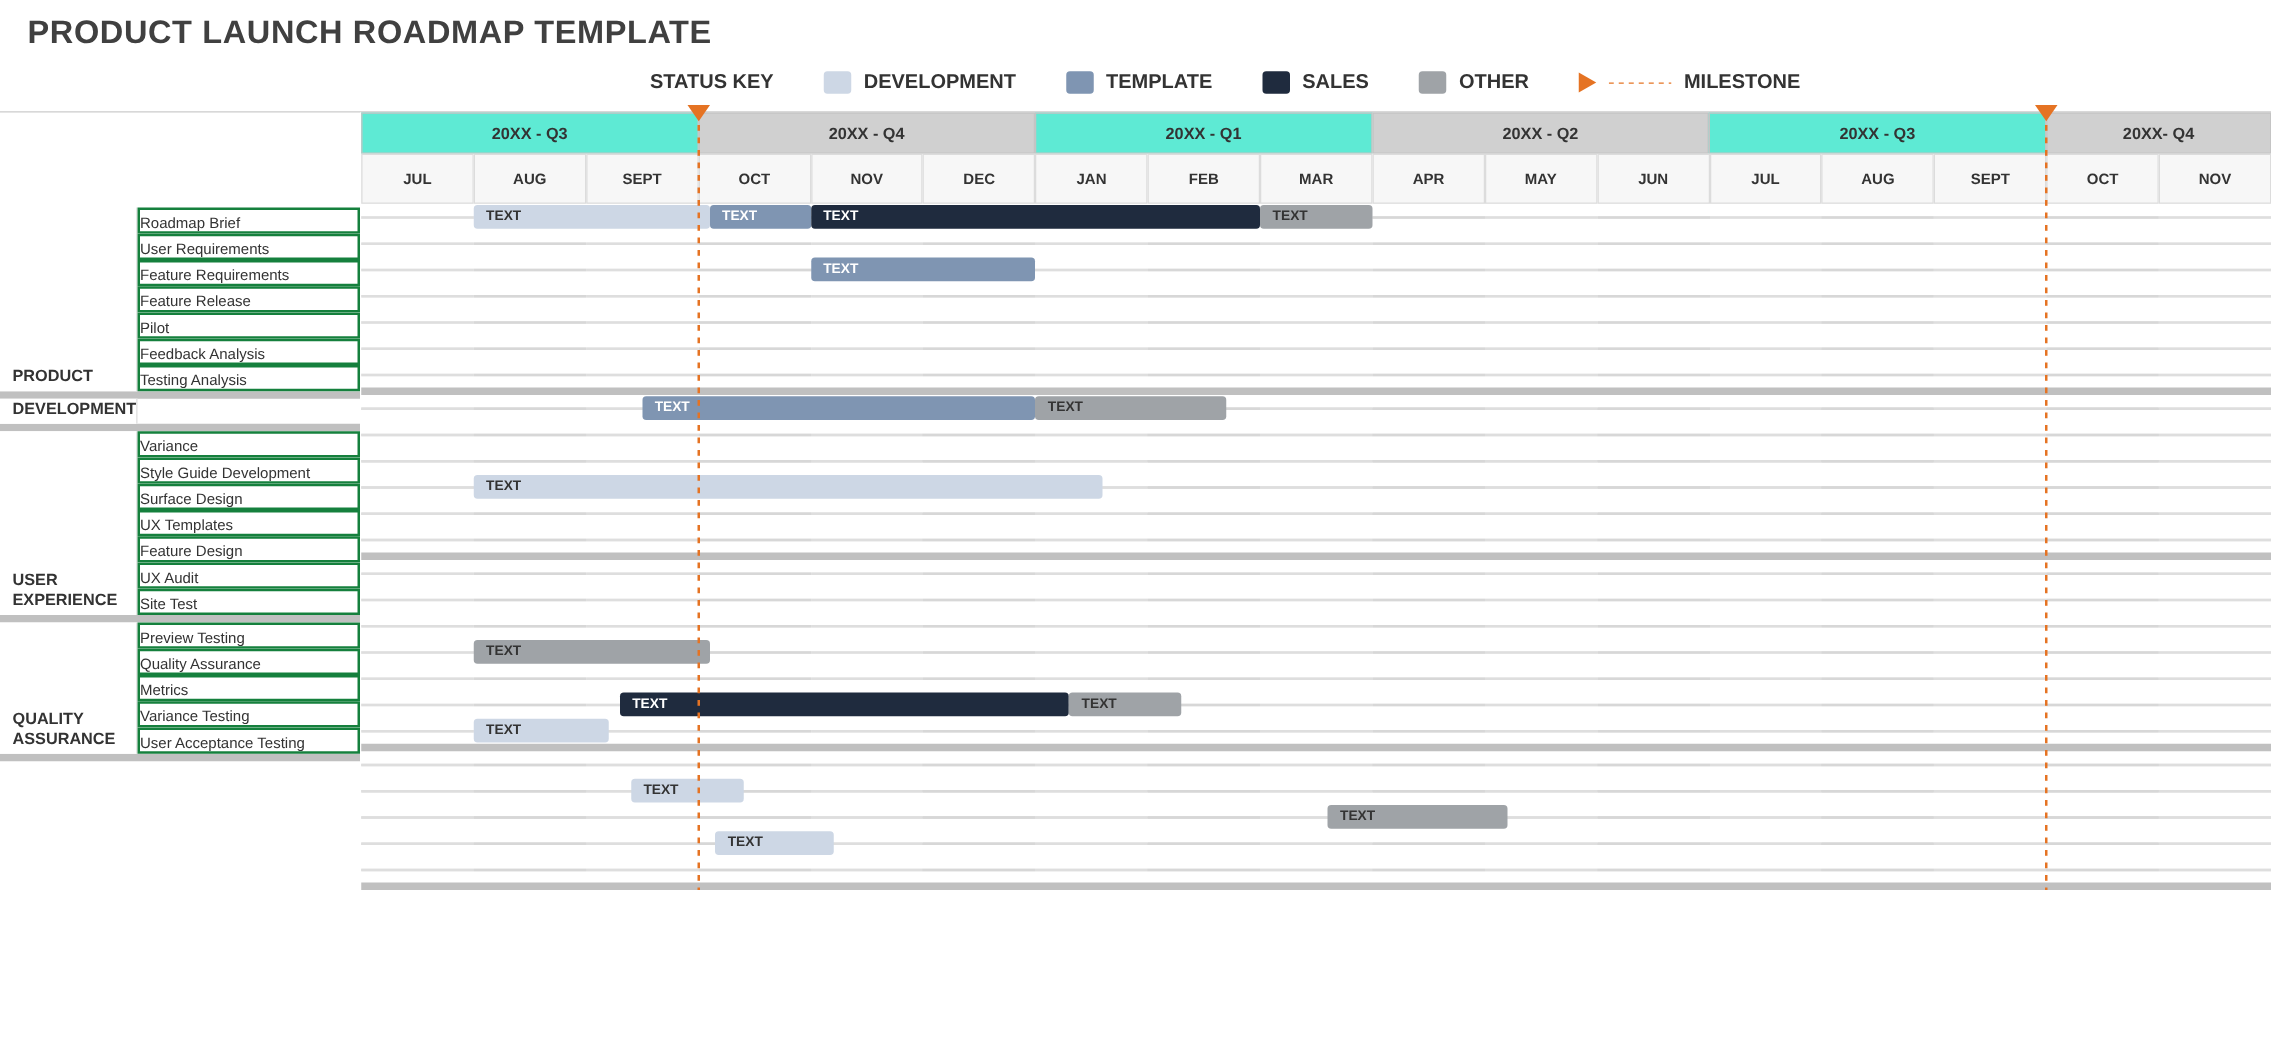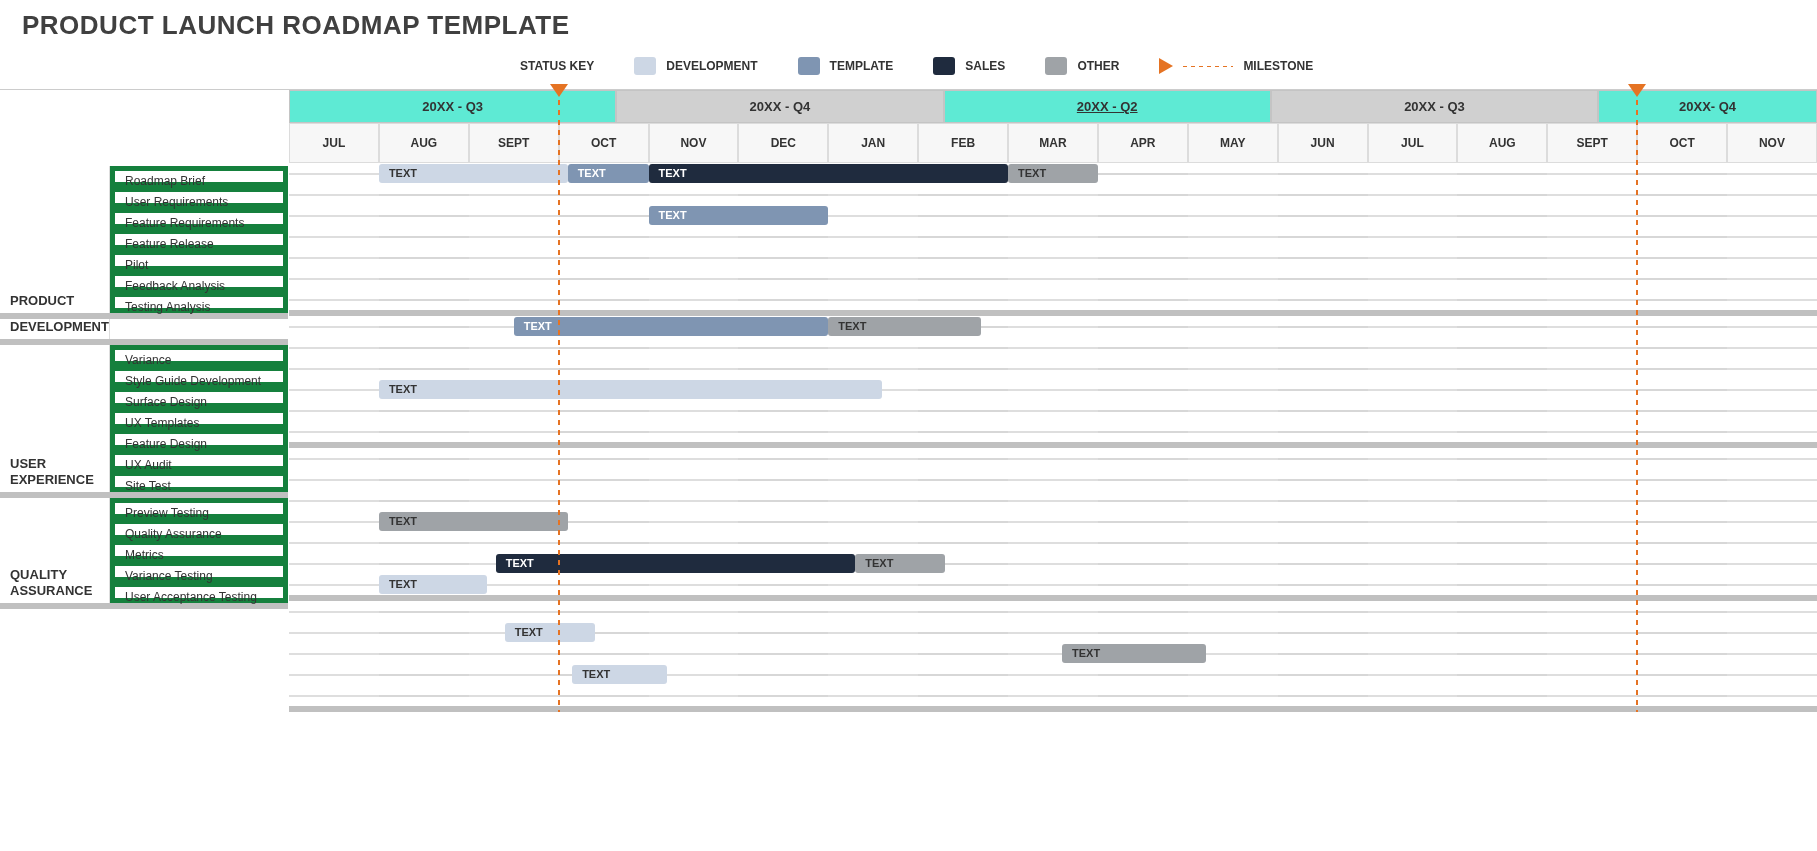--- a/index.html
+++ b/index.html
@@ -18,21 +18,21 @@
     color:#404040;
     letter-spacing:.5px;
     padding:10px 0 8px 22px;
   }
   
   .legend{
     display:flex;
     align-items:center;
     gap:40px;
     padding:8px 0 14px 520px;
-    font-size:12px;
+    font-size:16px;
     font-weight:bold;
     color:#333;
   }
   .legend .key-label{font-weight:bold;}
   .legend .item{display:flex;align-items:center;gap:10px;}
   .swatch{width:22px;height:18px;border-radius:3px;}
   .sw-dev{background:#cdd7e5;}
   .sw-mkt{background:#7f95b2;}
   .sw-sales{background:#1f2b3e;}
   .sw-other{background:#9fa3a7;}
@@ -99,22 +99,21 @@
     padding:0 0 4px 10px;
     font-weight:bold;font-size:13px;
     line-height:1.25;
     box-sizing:border-box;
     background:#fff;
     border-right:1px solid #ddd;
   }
   .sec-tasks{flex:1;}
   .task-label{
     height:21px;line-height:21px;
-    padding-left:10px;
-    border:5px solid #15803d;
+    border:2px solid #15803d;
     box-sizing:border-box;
     font-size:12px;
     background:#fff;
   }
   
   .tsections{}
   .tsection{border-bottom:6px solid #c0c0c0;}
   .trow{
     height:21px;
     display:flex;
@@ -236,21 +235,22 @@
             <div class="task-label">User Acceptance Testing</div>
           </div>
         </div>
       </div>
   </div>
 
   <div class="timeline">
     <div class="qrow" id="qrow">
         <div class="qcell" style="flex: 3 1 0%;">20XX - Q3</div>
         <div class="qcell" style="flex: 3 1 0%;">20XX - Q4</div>
-        <div class="qcell" style="flex: 3 1 0%; text-decoration: underline;">20XX - Q2</div>
+        <div class="qcell" style="flex: 3 1 0%;">20XX - Q1</div>
+        <div class="qcell" style="flex: 3 1 0%;">20XX - Q2</div>
         <div class="qcell" style="flex: 3 1 0%;">20XX - Q3</div>
         <div class="qcell" style="flex: 2 1 0%;">20XX- Q4</div>
       </div>
     <div class="mrow" id="mrow">
         <div class="mcell">JUL</div>
         <div class="mcell">AUG</div>
         <div class="mcell">SEPT</div>
         <div class="mcell">OCT</div>
         <div class="mcell">NOV</div>
         <div class="mcell">DEC</div>

